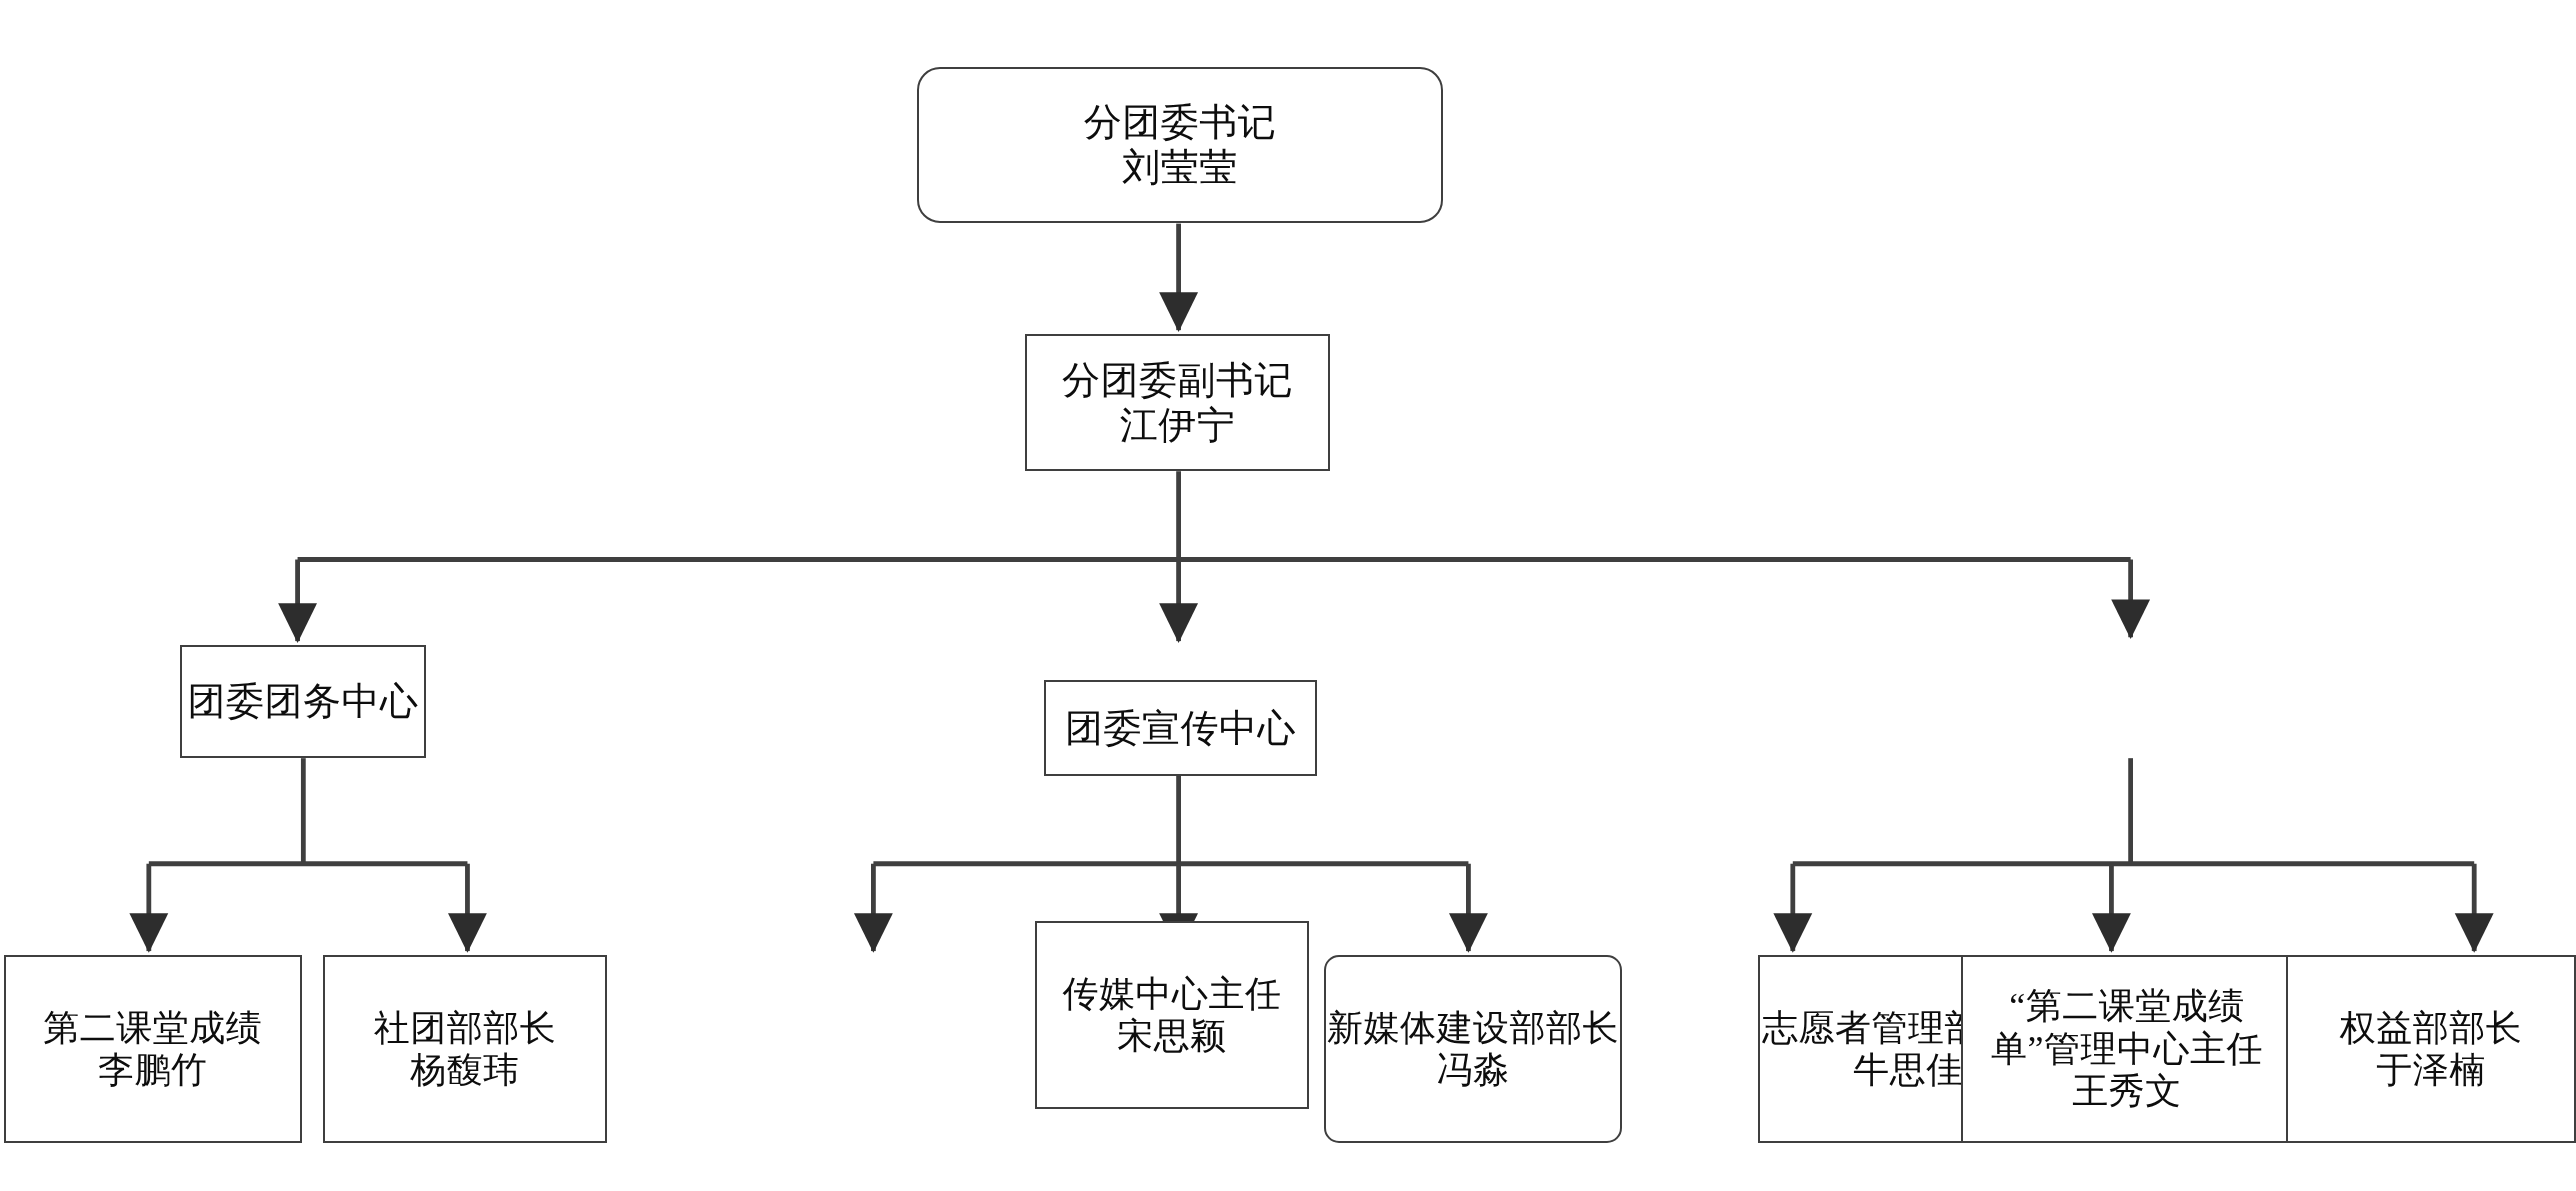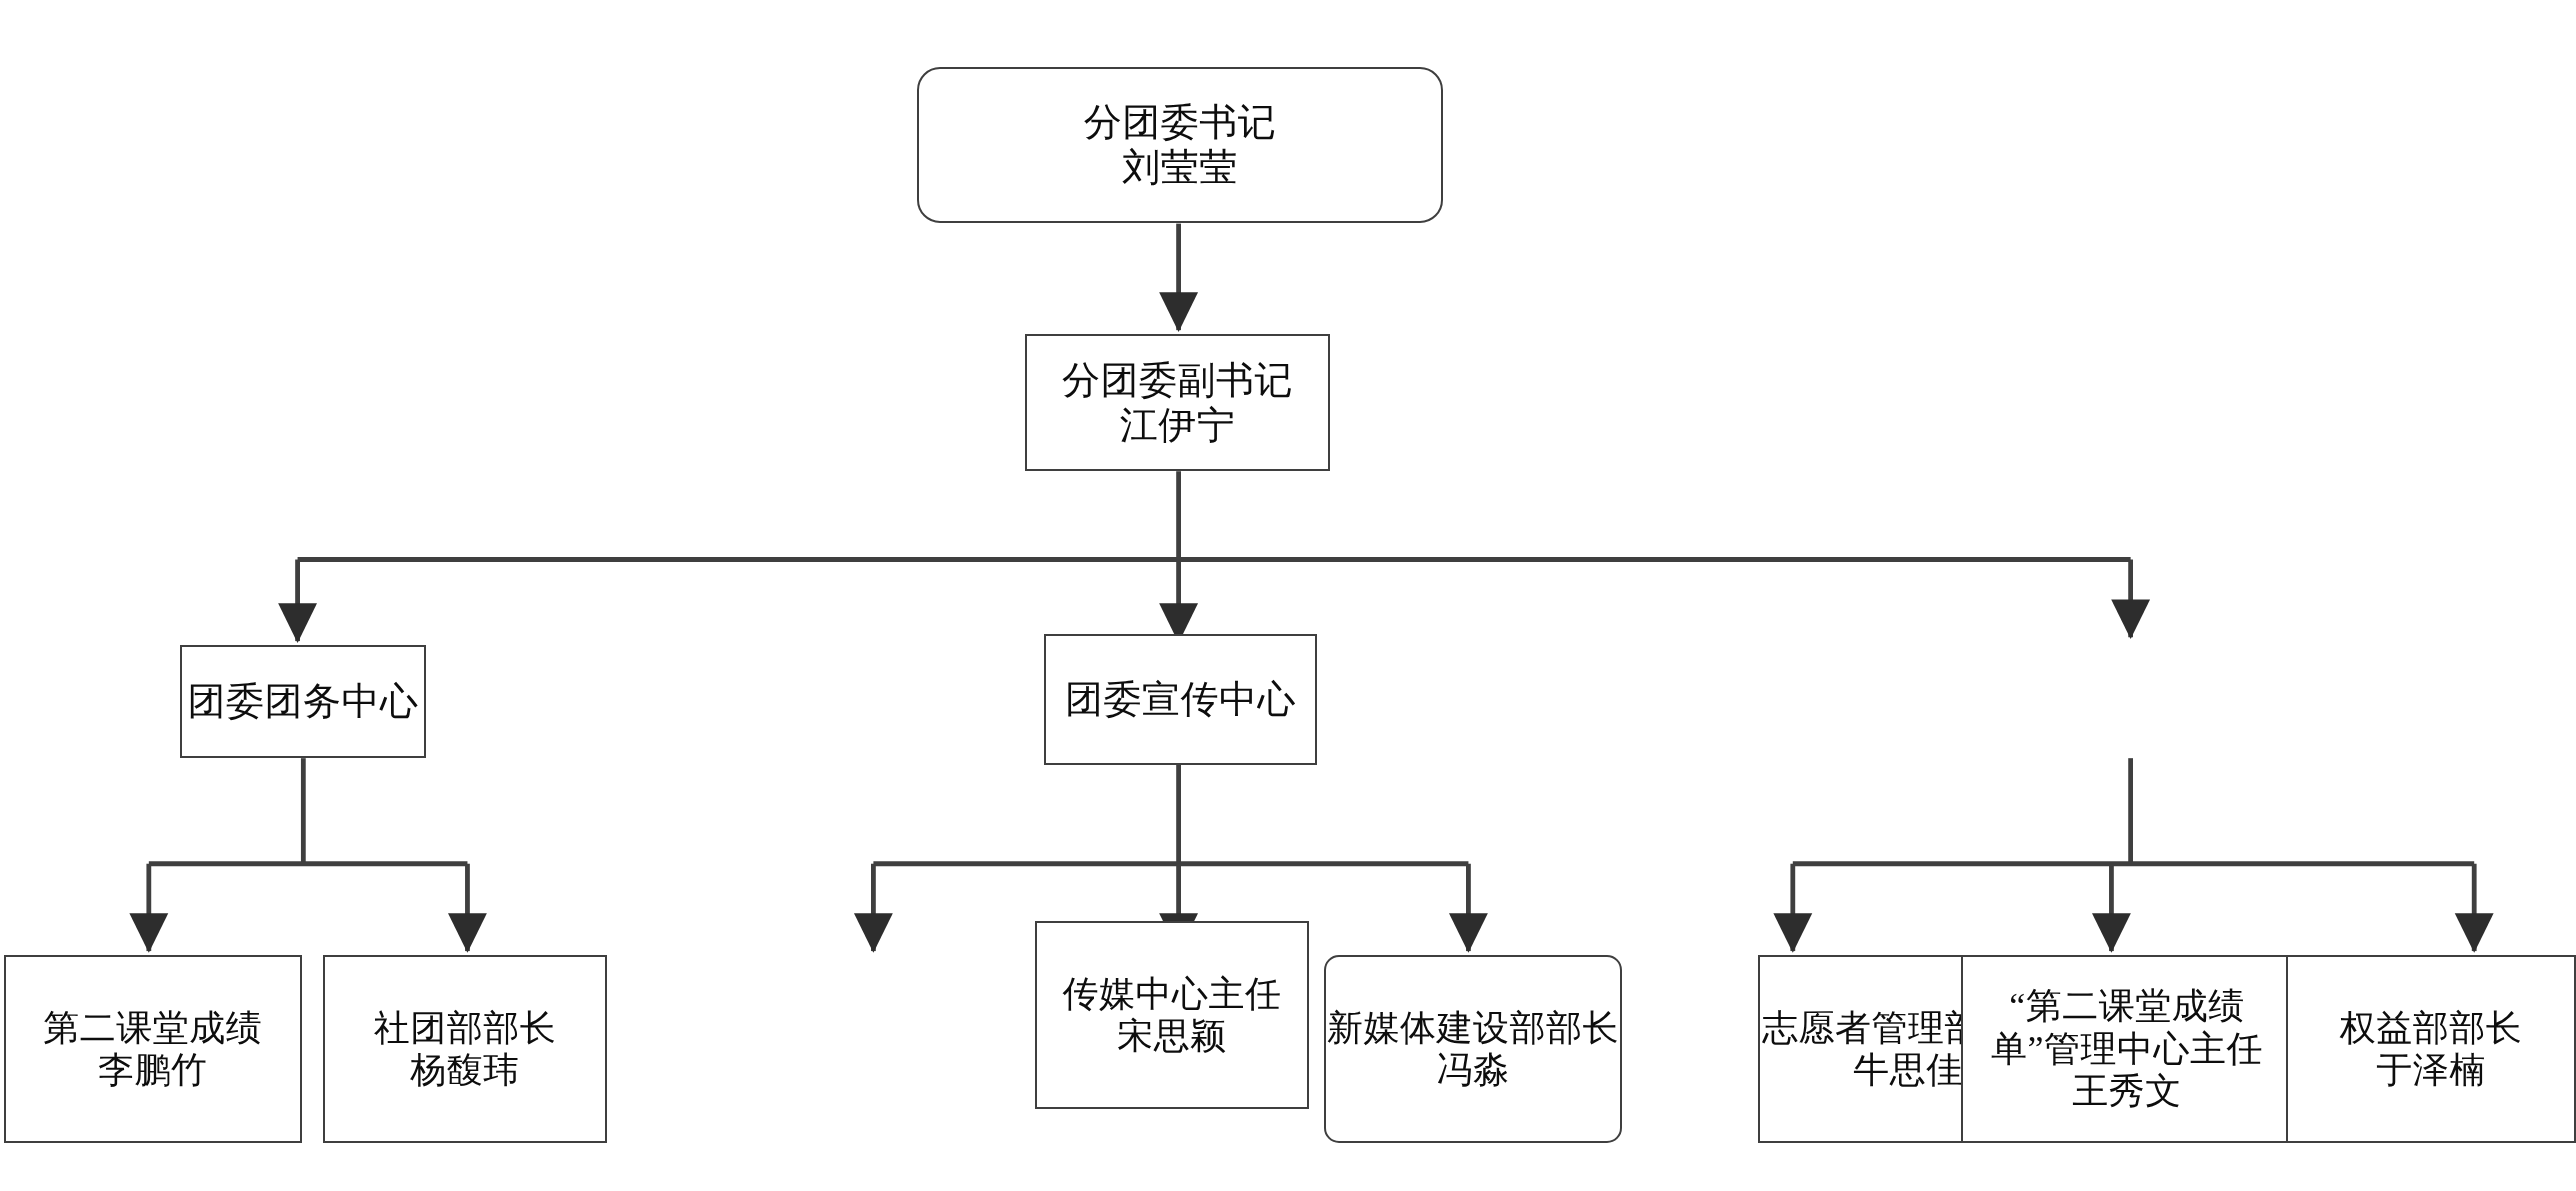--- a/index.html
+++ b/index.html
@@ -43,21 +43,21 @@
     white-space: pre-line;
     line-height: 1.18;
     letter-spacing: 0.5px;
   }
   .n-root   { left: 917px;  top: 67px;   width: 526px;  height: 156px; border-radius: 23px; }
   .n-root .node-label   { font-size: 38px; }
   .n-vice   { left: 1025px; top: 334px;  width: 305px;  height: 137px; }
   .n-vice .node-label   { font-size: 38px; }
 
   .n-c1 { left: 180px;  top: 645px; width: 246px; height: 113px; }
-  .n-c2 { left: 1044px; top: 634px; width: 273px; height: 131px; justify-content: flex-end; }
+  .n-c2 { left: 1044px; top: 680px; width: 273px; height: 96px; justify-content: flex-end; }
   .n-c3 { left: 2011px; top: 641px; width: 242px; height: 117px; }
   .n-c1 .node-label, .n-c2 .node-label, .n-c3 .node-label { font-size: 38px; }
 
   .n-l1 { left: 3.8px;    top: 955px; width: 298px; height: 188px; }
   .n-l2 { left: 323px;  top: 955px; width: 284px; height: 188px; }
   .n-l3 { left: 733px;  top: 955px; width: 280px; height: 188px; }
   .n-l4 { left: 1035px; top: 921px; width: 274px; height: 188px; }
   .n-l5 { left: 1324px; top: 955px; width: 298px; height: 188px; border-radius: 15px; }
   .n-l6 { left: 1739px; top: 955px; width: 300px; height: 188px; margin-left: 19px; }
   .n-l7 { left: 1961px; top: 955px; width: 332px; height: 188px; }

